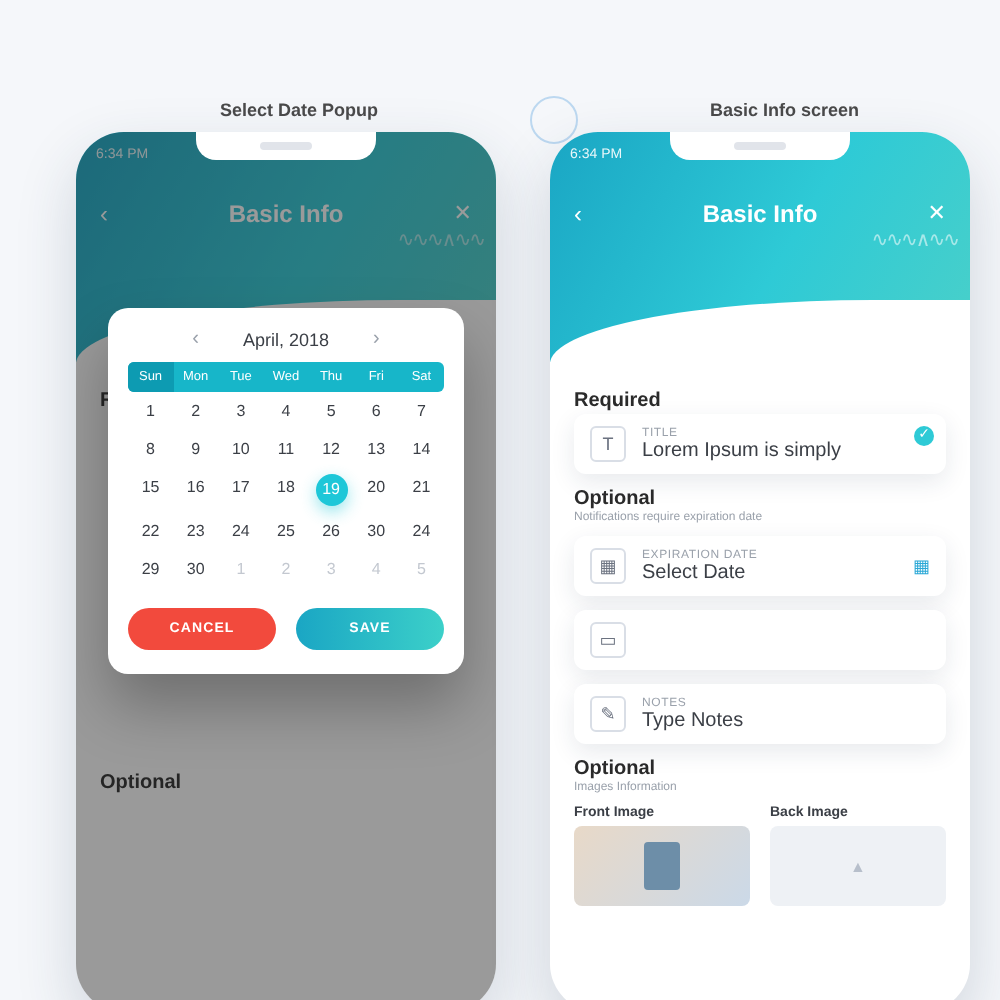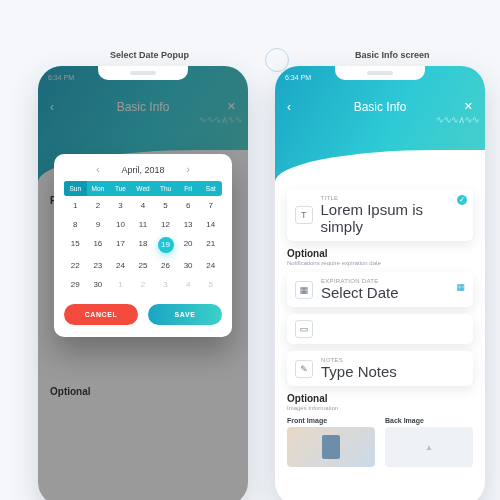--- a/index.html
+++ b/index.html
@@ -12,33 +12,33 @@
   .phone { position:absolute; top:22px; width:210px; height:440px; background:#fff; border-radius:24px; box-shadow:0 12px 30px rgba(40,60,90,.18); overflow:hidden; }
   .phone.p1 { left:38px; } .phone.p2 { left:275px; }
   .notch { position:absolute; top:0; left:50%; transform:translateX(-50%); width:90px; height:14px; background:#fff; border-bottom-left-radius:10px; border-bottom-right-radius:10px; z-index:30; }
   .notch::after{content:""; position:absolute; top:5px; left:50%; transform:translateX(-50%); width:26px; height:4px; background:#e1e4ea; border-radius:3px;}
 
   .hdr { position:relative; height:115px; background:linear-gradient(120deg,#1aa6c4 0%,#2ecad6 55%,#4ad0c9 100%); color:#fff; }
   .hdr .wave{position:absolute; right:6px; top:48px; font-size:10px; letter-spacing:-1px; opacity:.55;}
   .hdr .status{position:absolute; top:8px; left:10px; font-size:7px; opacity:.9;}
   .hdr .back{position:absolute; top:34px; left:12px; font-size:12px;}
   .hdr .close{position:absolute; top:34px; right:12px; font-size:11px;}
-  .hdr .title{position:absolute; top:34px; left:0; right:0; text-align:center; font-size:12px; font-weight:400;}
+  .hdr .title{position:absolute; top:34px; left:0; right:0; text-align:center; font-size:12px; font-weight:700;}
   .hdr .curve{position:absolute; bottom:-1px; left:0; right:0; height:32px; background:#fff; border-top-left-radius:120% 50px;}
 
   .scrim{ position:absolute; inset:0; background:rgba(30,30,30,.45); z-index:20;}
   .p1 .hdr, .p1 .body { filter:blur(.2px); }
 
   .body { padding:8px 12px 0; }
   .sect { font-size:10px; font-weight:700; color:#2b2b2b; margin:6px 0 1px; }
   .sub  { font-size:6px; color:#9aa1ab; margin-bottom:6px; }
   .card { background:#fff; border-radius:6px; padding:6px 8px; margin-bottom:7px; box-shadow:0 4px 12px rgba(30,50,80,.10); display:flex; align-items:center; gap:8px; position:relative;}
   .icbox{ width:18px; height:18px; border:1px solid #d9dee6; border-radius:3px; display:flex; align-items:center; justify-content:center; color:#6b7280; font-size:9px;}
   .card .meta .lbl{font-size:6px; color:#9aa1ab; letter-spacing:.05em;}
-  .card .meta .val{font-size:15px; color:#3b3f46; font-weight:500;}
+  .card .meta .val{font-size:10px; color:#3b3f46; font-weight:500;}
   .card .chk{position:absolute; right:6px; top:6px; width:10px; height:10px; border-radius:50%; background:#2ecad6; color:#fff; font-size:7px; line-height:10px; text-align:center;}
   .card .cal{position:absolute; right:8px; top:10px; color:#2aa8d6; font-size:9px;}
 
   .imgrow{display:flex; gap:10px;}
   .imgcol{flex:1;}
   .imgcol .cap{font-size:7px; font-weight:600; color:#3b3f46; margin-bottom:3px;}
   .thumb{height:40px; background:#eef1f5; border-radius:4px; display:flex; align-items:center; justify-content:center; color:#b7bfcb;}
   .thumb.front{background:linear-gradient(135deg,#e8d9c8,#cbd9e8);}
   .thumb.front::after{content:""; width:18px; height:24px; background:#6d8ea8; border-radius:2px;}
 
@@ -147,20 +147,21 @@
     <div class="notch"></div>
     <div class="hdr">
       <span class="status">6:34 PM</span>
       <span class="back">‹</span>
       <span class="title">Basic Info</span>
       <span class="close">✕</span>
       <span class="wave">∿∿∿∧∿∿</span>
       <div class="curve"></div>
     </div>
     <div class="body">
+      <div class="sect">Required</div>
       <div class="card">
         <div class="icbox">T</div>
         <div class="meta">
           <div class="lbl">TITLE</div>
           <div class="val">Lorem Ipsum is simply</div>
         </div>
         <div class="chk">✓</div>
       </div>
 
       <div class="sect">Optional</div>

